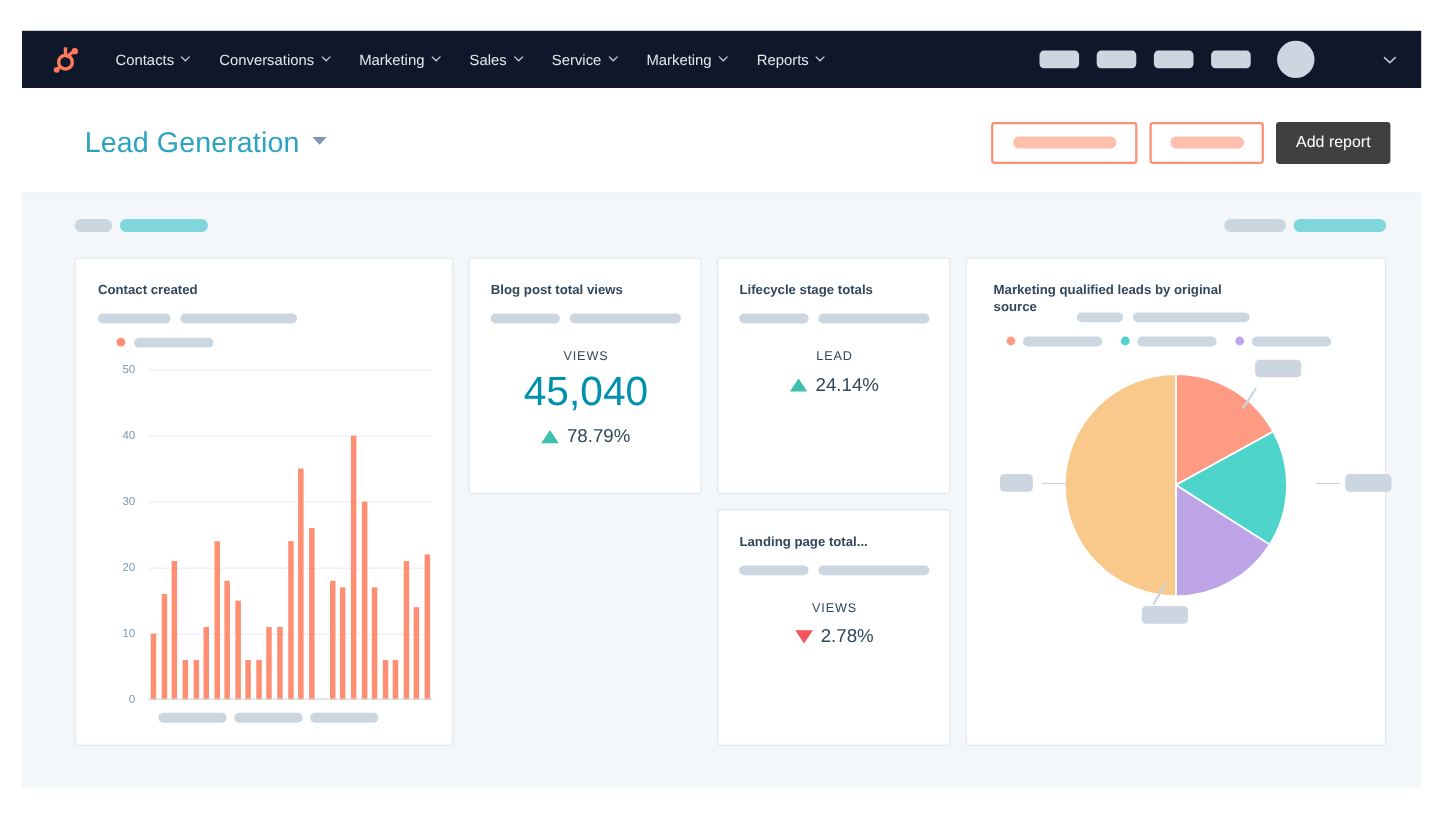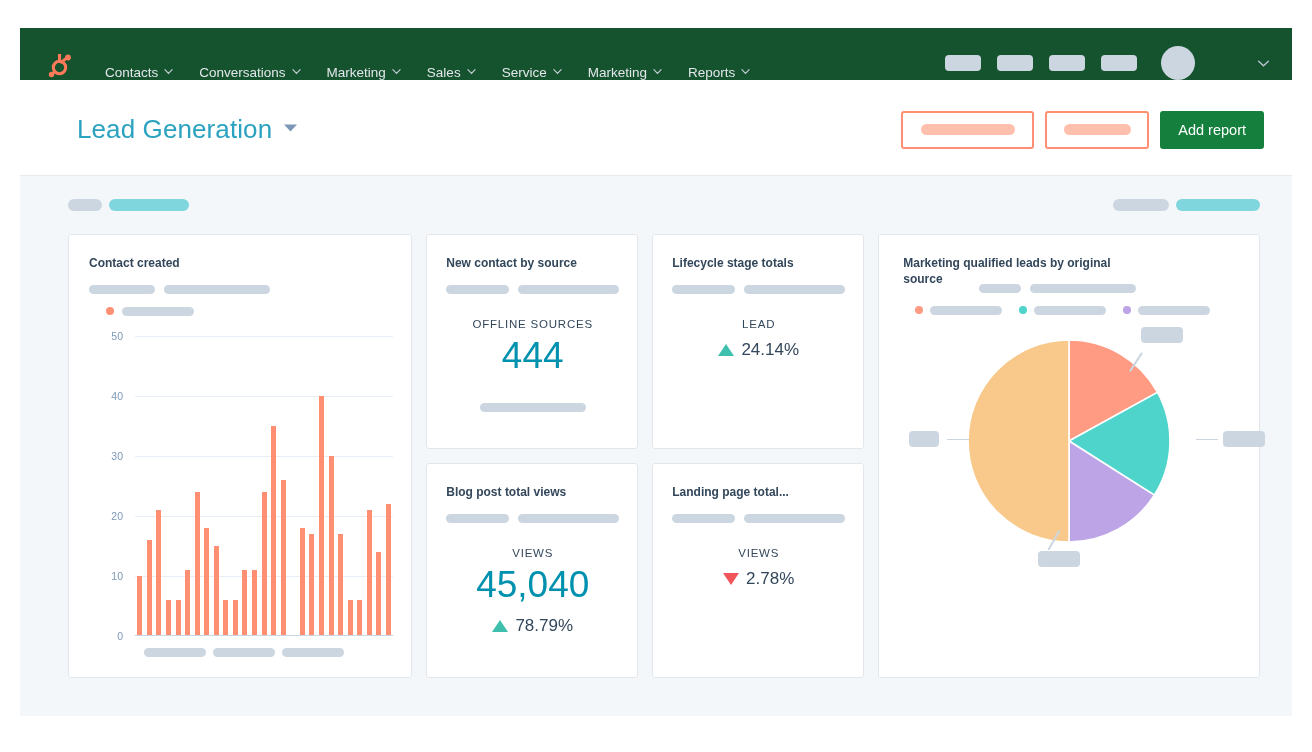--- a/index.html
+++ b/index.html
@@ -17,23 +17,23 @@
     overflow: hidden;
   }
 
   
   .navbar {
     position: absolute;
     left: 20px;
     top: 28px;
     width: 1272px;
     height: 52px;
-    background: #14532d;
-    display: flex;
-    align-items: flex-end;
+    background: #0f172a;
+    display: flex;
+    align-items: center;
     box-sizing: border-box;
     padding: 0 22px 0 24px;
   }
   .logo {
     width: 30px; height: 30px;
     position: relative;
     flex: 0 0 auto;
     margin-right: 18px;
   }
   .logo svg { display:block; }
@@ -132,21 +132,21 @@
   .btn-outline.w1 { width: 133px; }
   .btn-outline.w2 { width: 104px; }
   .btn-outline .ph {
     height: 11px;
     border-radius: 6px;
     background: #ffbfad;
   }
   .btn-outline.w1 .ph { width: 94px; }
   .btn-outline.w2 .ph { width: 67px; }
   .btn-primary {
-    background: #15803d;
+    background: #404040;
     color: #ffffff;
     border: none;
     border-radius: 3px;
     height: 38px;
     padding: 0 18px;
     font-size: 14.5px;
     font-family: "Liberation Sans", sans-serif;
     cursor: pointer;
     display: flex;
     align-items: center;
@@ -633,32 +633,20 @@
           </div>
         </div>
         <div class="xaxis-ph">
           <div></div>
           <div></div>
           <div></div>
         </div>
       </div>
 
       <div class="kpi-col">
-        <div class="card card-kpi">
-          <div class="card-title">New contact by source</div>
-          <div class="sub-ph">
-            <div class="a"></div>
-            <div class="b"></div>
-          </div>
-          <div class="kpi-body">
-            <div class="kpi-label">OFFLINE SOURCES</div>
-            <div class="kpi-value">444</div>
-            <div class="kpi-foot-ph"></div>
-          </div>
-        </div>
 
         <div class="card card-kpi">
           <div class="card-title">Blog post total views</div>
           <div class="sub-ph">
             <div class="a"></div>
             <div class="b"></div>
           </div>
           <div class="kpi-body">
             <div class="kpi-label">VIEWS</div>
             <div class="kpi-value">45,040</div>

